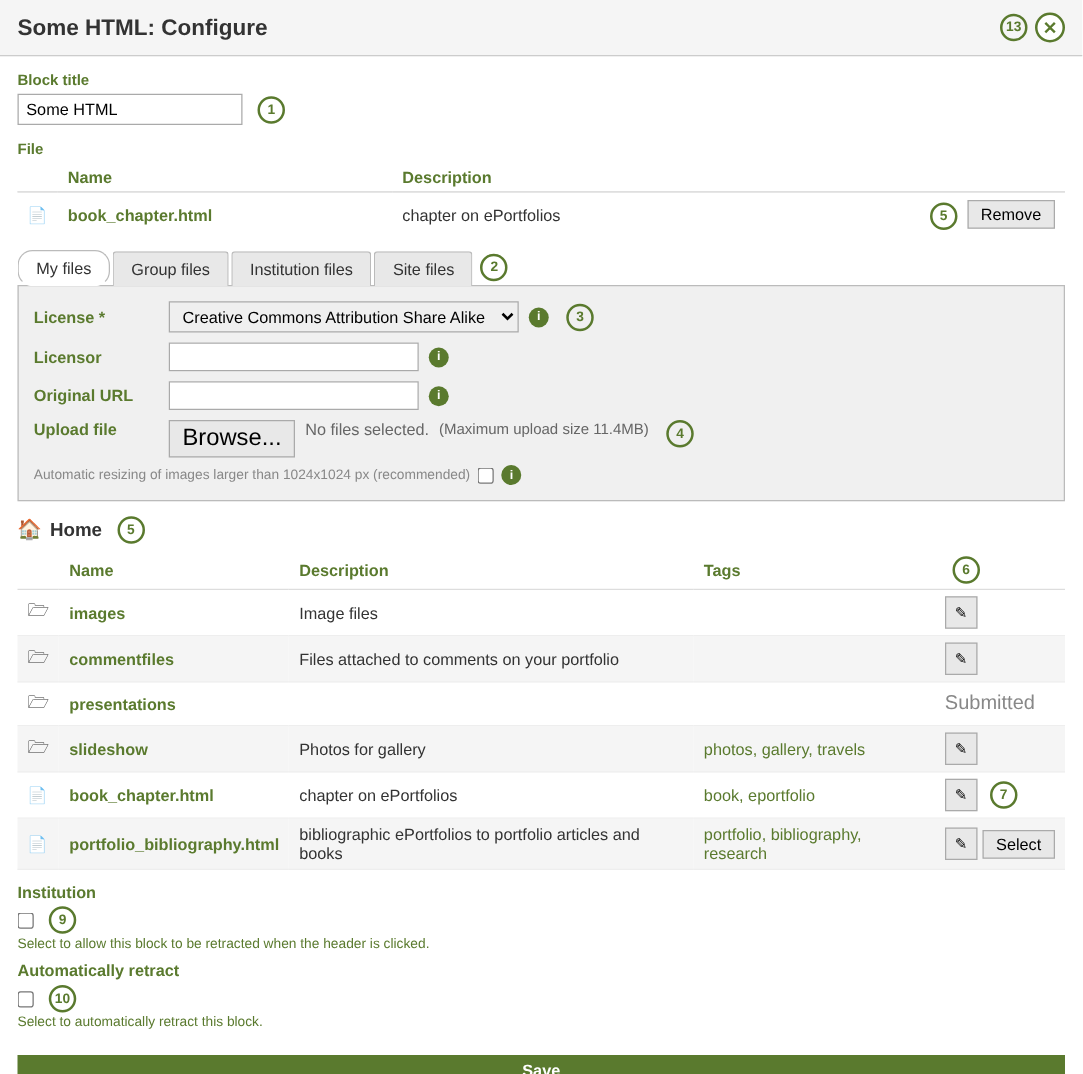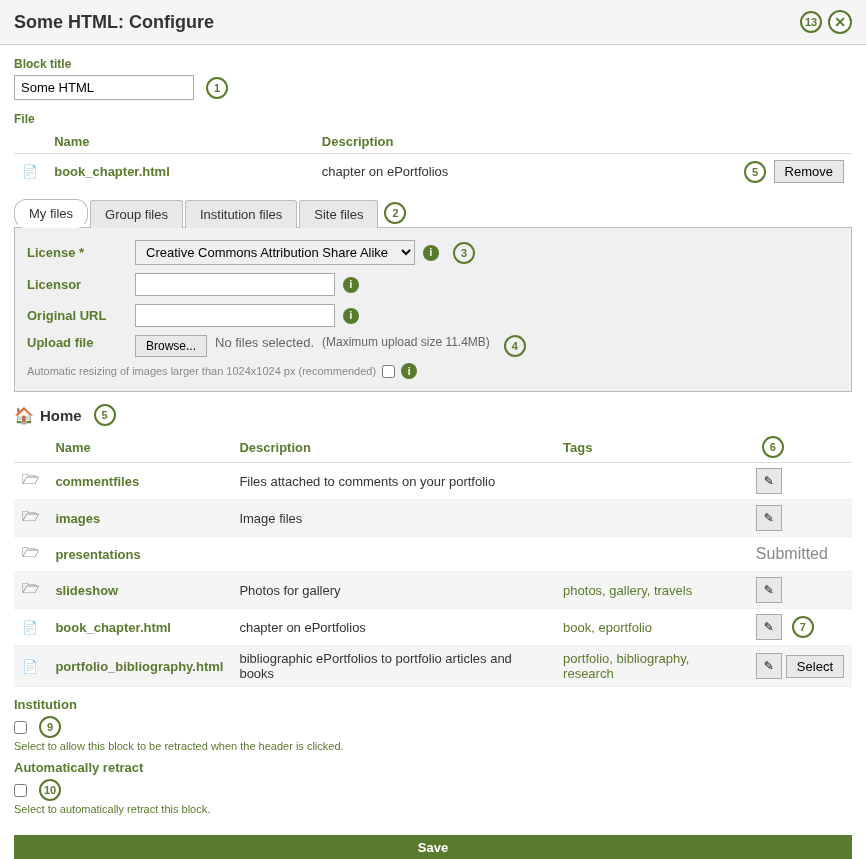--- a/index.html
+++ b/index.html
@@ -63,21 +63,21 @@
     .info-icon {
       display: inline-flex; align-items: center; justify-content: center;
       width: 16px; height: 16px; border-radius: 50%; background: #5a7a2e;
       color: #fff; font-size: 10px; font-weight: bold; cursor: default;
     }
     
     .upload-row { display: flex; align-items: flex-start; gap: 8px; margin-bottom: 6px; }
     .upload-label { width: 100px; font-size: 13px; color: #5a7a2e; font-weight: bold; }
     .browse-btn {
       padding: 3px 10px; border: 1px solid #aaa; background: #e8e8e8;
-      cursor: pointer; font-size: 12px;
+      cursor: pointer; font-size: 19px;
     }
     .no-files-text { color: #666; font-size: 13px; }
     .max-upload { color: #666; font-size: 12px; }
     .auto-resize { font-size: 11px; color: #888; }
     
     .home-section { margin-bottom: 10px; }
     .home-header {
       display: flex; align-items: center; gap: 6px; margin-bottom: 6px;
       font-size: 15px; font-weight: bold;
     }
@@ -253,40 +253,40 @@
           <th class="col-actions">
             <span class="circle-badge">6</span>
           </th>
         </tr>
       </thead>
       <tbody id="files-tbody">
 
       <tr>
     <td><span class="folder-icon"></span></td>
     <td>
+      <a href="#" class="file-link">images</a>
+    </td>
+    <td>Image files</td>
+    <td>
+      
+    </td>
+    <td style="text-align:right;">
+              <div class="btn-actions">
+                <button class="edit-btn">
+                  <span>✎</span>
+                </button>
+              </div>
+            </td>
+  </tr>
+          <tr>
+    <td><span class="folder-icon"></span></td>
+    <td>
       <a href="#" class="file-link">commentfiles</a>
     </td>
     <td>Files attached to comments on your portfolio</td>
-    <td>
-      
-    </td>
-    <td style="text-align:right;">
-              <div class="btn-actions">
-                <button class="edit-btn">
-                  <span>✎</span>
-                </button>
-              </div>
-            </td>
-  </tr>
-          <tr>
-    <td><span class="folder-icon"></span></td>
-    <td>
-      <a href="#" class="file-link">images</a>
-    </td>
-    <td>Image files</td>
     <td>
       
     </td>
     <td style="text-align:right;">
               <div class="btn-actions">
                 <button class="edit-btn">
                   <span>✎</span>
                 </button>
               </div>
             </td>

